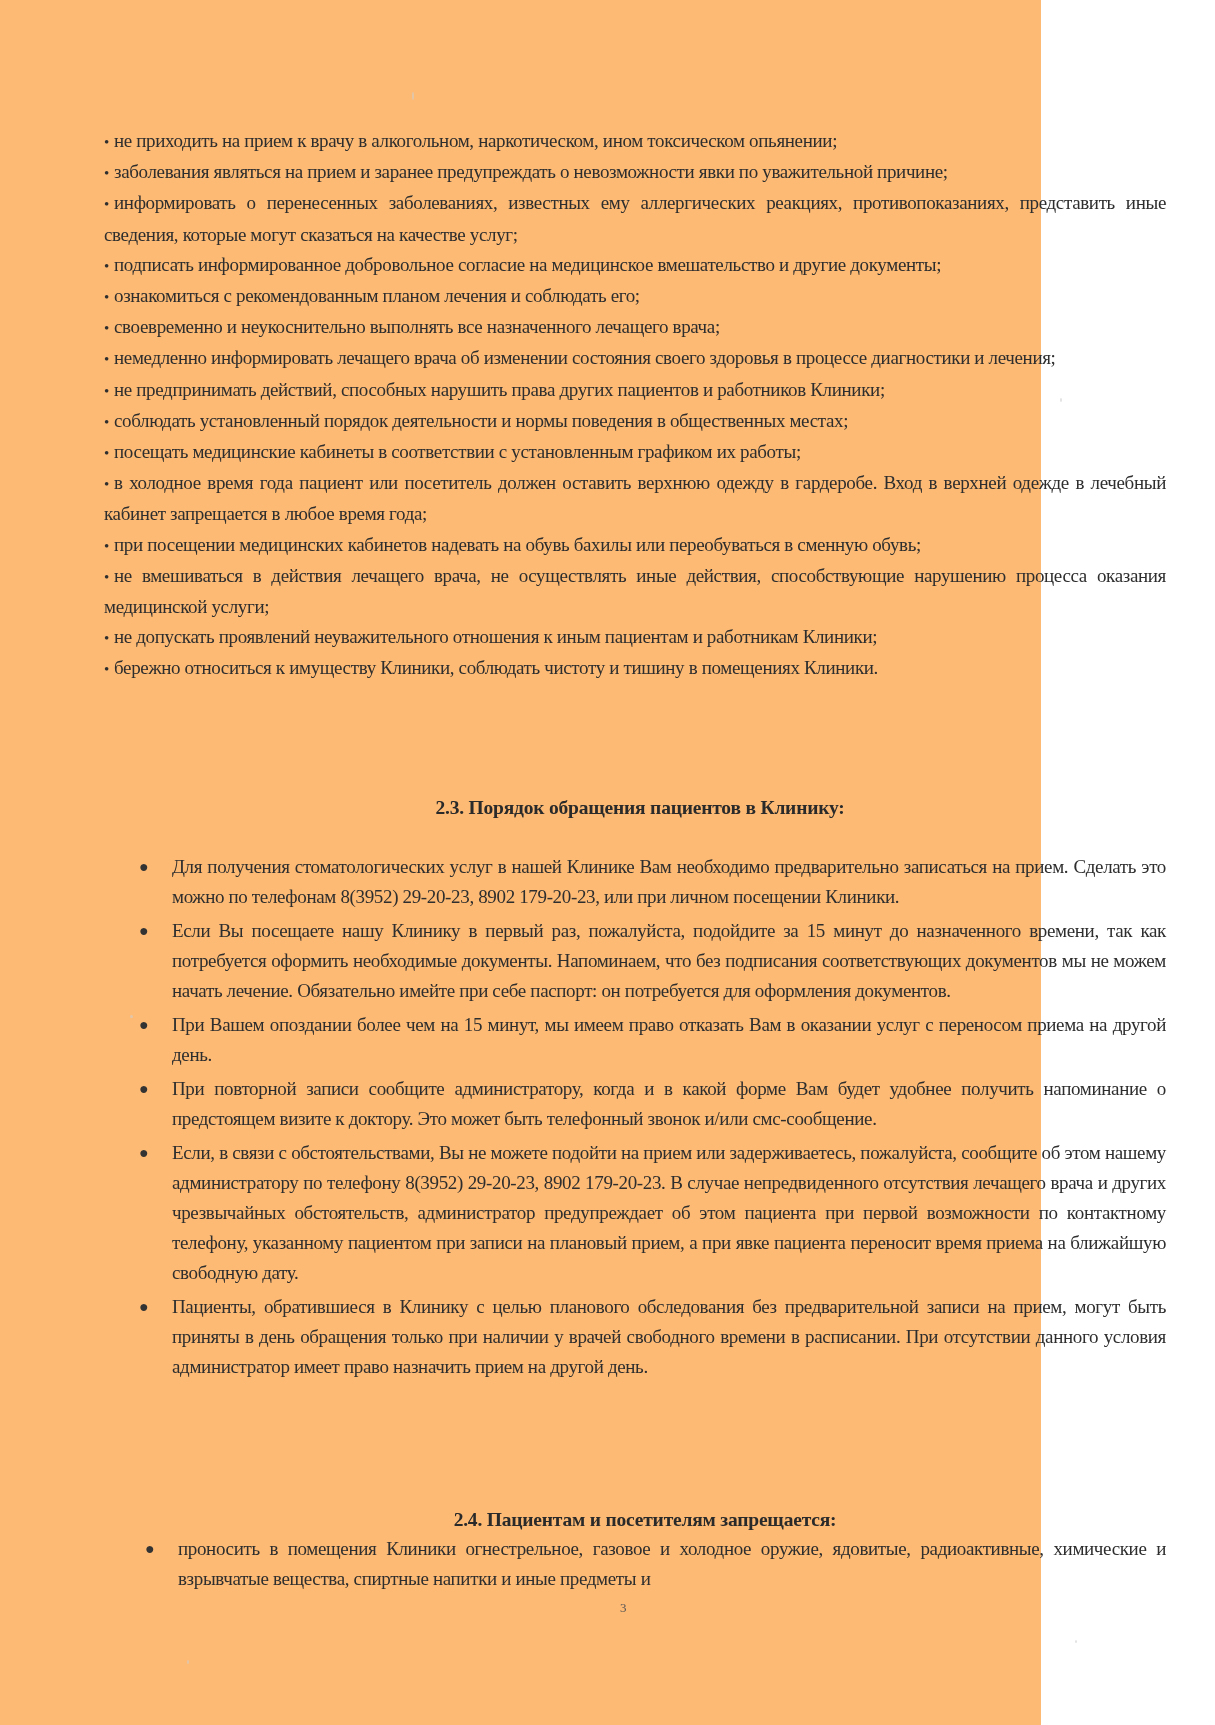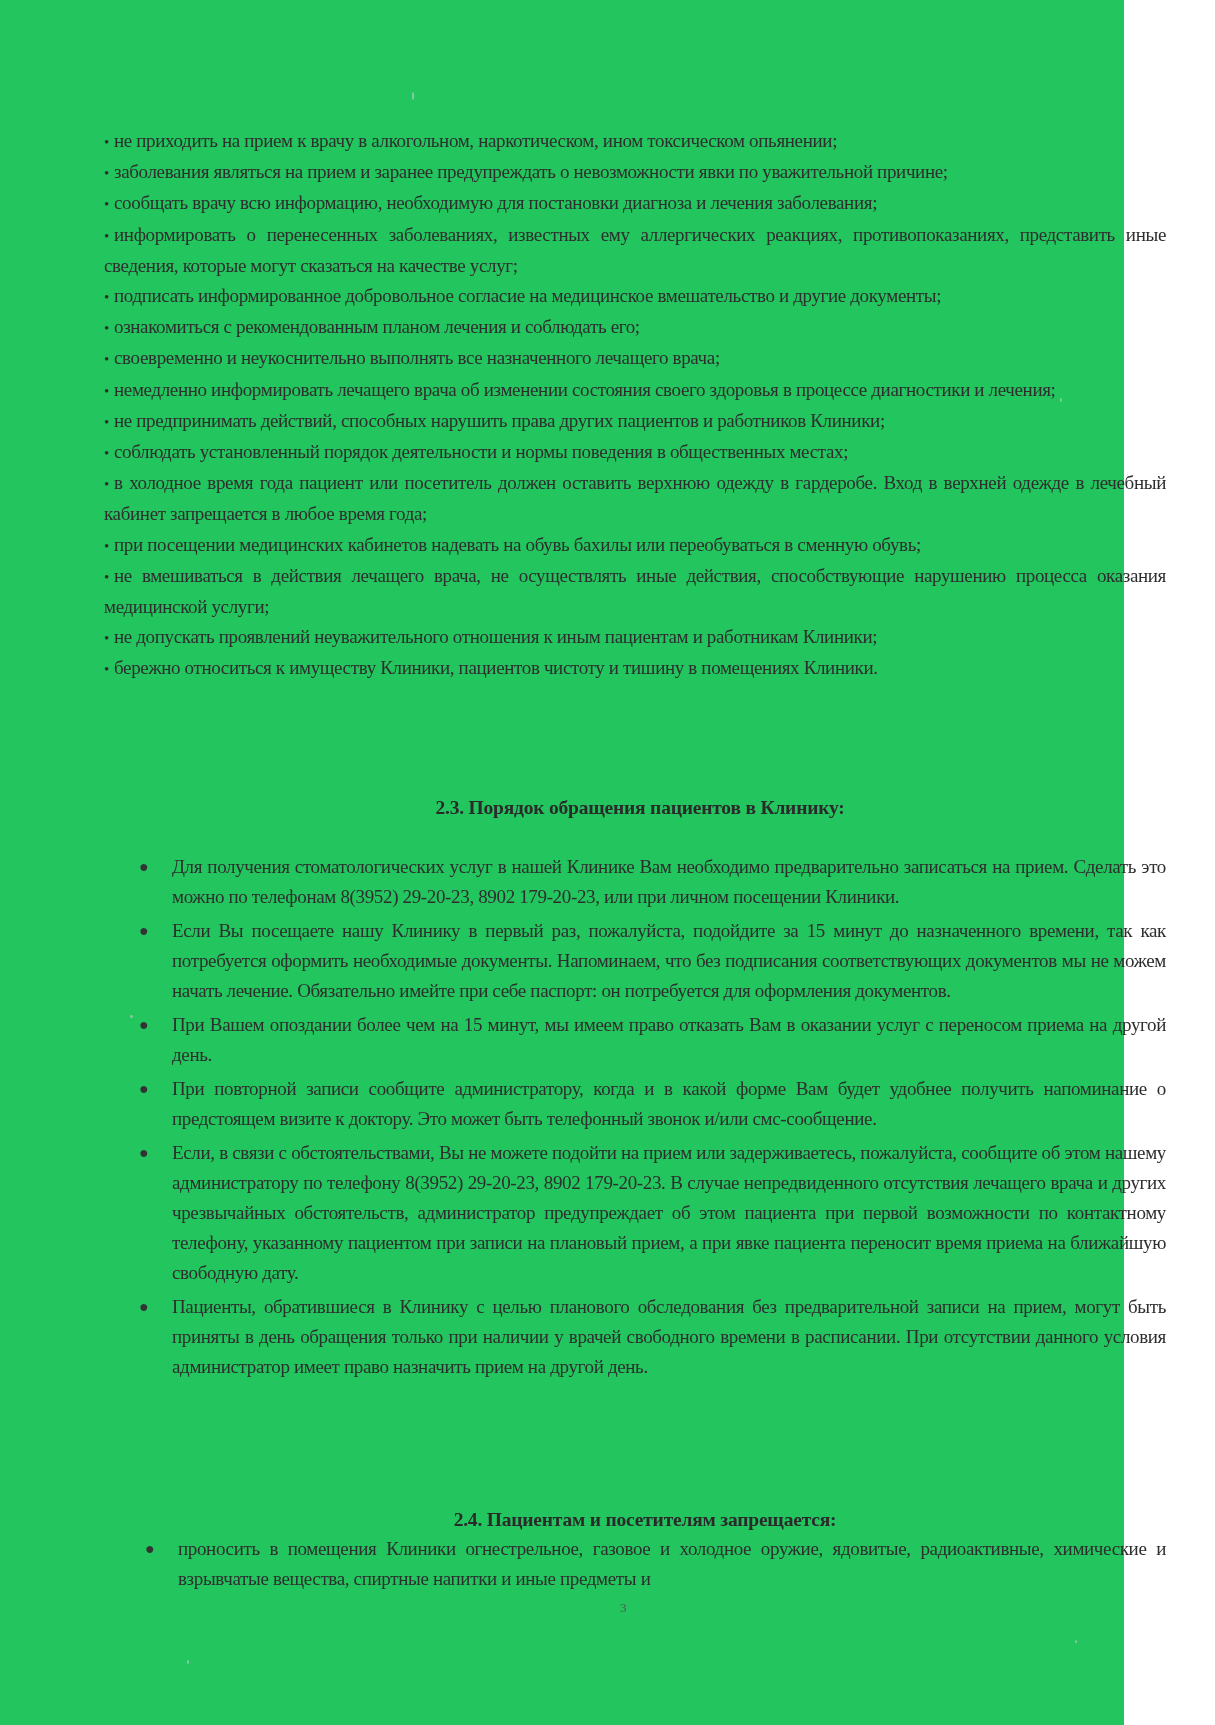--- a/index.html
+++ b/index.html
@@ -11,23 +11,23 @@
     width: 1215px;
     height: 1725px;
     position: relative;
     overflow: hidden;
     font-family: "Liberation Serif", "DejaVu Serif", serif;
     color: #2e2e2e;
   }
   .page {
     position: absolute;
     left: 0; top: 0;
-    width: 1124px;
+    width: 1041px;
     height: 1725px;
-    background: #22c55e;
+    background: #fdba74;
   }
   .speck {
     position: absolute;
     background: #cfcfcf;
     border-radius: 50%;
     opacity: 0.6;
   }
   .sec1 {
     position: absolute;
     left: 104px;
@@ -106,33 +106,33 @@
 
   <div class="speck" style="left:412px;top:92px;width:2px;height:8px;"></div>
   <div class="speck" style="left:1060px;top:398px;width:2px;height:4px;"></div>
   <div class="speck" style="left:130px;top:1015px;width:3px;height:3px;"></div>
   <div class="speck" style="left:1075px;top:1640px;width:2px;height:3px;"></div>
   <div class="speck" style="left:187px;top:1660px;width:2px;height:4px;"></div>
 
   <div class="sec1">
     <p><span class="dot">•</span><span>не приходить на прием к врачу в алкогольном, наркотическом, ином токсическом опьянении;</span></p>
     <p><span class="dot">•</span><span>заболевания являться на прием и заранее предупреждать о невозможности явки по уважительной причине;</span></p>
-    <p><span class="dot">•</span><span>сообщать врачу всю информацию, необходимую для постановки диагноза и лечения заболевания;</span></p>
     <p><span class="dot">•</span><span>информировать о перенесенных заболеваниях, известных ему аллергических реакциях, противопоказаниях, представить иные сведения, которые могут сказаться на качестве услуг;</span></p>
     <p><span class="dot">•</span><span>подписать информированное добровольное согласие на медицинское вмешательство и другие документы;</span></p>
     <p><span class="dot">•</span><span>ознакомиться с рекомендованным планом лечения и соблюдать его;</span></p>
     <p><span class="dot">•</span><span>своевременно и неукоснительно выполнять все назначенного лечащего врача;</span></p>
     <p><span class="dot">•</span><span>немедленно информировать лечащего врача об изменении состояния своего здоровья в процессе диагностики и лечения;</span></p>
     <p><span class="dot">•</span><span>не предпринимать действий, способных нарушить права других пациентов и работников Клиники;</span></p>
     <p><span class="dot">•</span><span>соблюдать установленный порядок деятельности   и нормы поведения в общественных местах;</span></p>
+    <p><span class="dot">•</span><span>посещать медицинские кабинеты в соответствии с установленным графиком их работы;</span></p>
     <p><span class="dot">•</span><span>в холодное время года пациент или посетитель должен оставить верхнюю одежду в гардеробе. Вход в верхней одежде в лечебный кабинет запрещается в любое время года;</span></p>
     <p><span class="dot">•</span><span>при посещении медицинских кабинетов надевать на обувь бахилы или переобуваться в сменную обувь;</span></p>
     <p><span class="dot">•</span><span>не вмешиваться в действия лечащего врача, не осуществлять иные действия, способствующие нарушению процесса оказания медицинской услуги;</span></p>
     <p><span class="dot">•</span><span>не допускать проявлений неуважительного отношения к иным пациентам и работникам Клиники;</span></p>
-    <p><span class="dot">•</span><span>бережно относиться к имуществу Клиники, пациентов чистоту и тишину в помещениях Клиники.</span></p>
+    <p><span class="dot">•</span><span>бережно относиться к имуществу Клиники, соблюдать чистоту и тишину в помещениях Клиники.</span></p>
   </div>
 
   <div class="heading h23">2.3. Порядок обращения пациентов в Клинику:</div>
 
   <ul class="list list23">
     <li><span class="bullet">●</span><span>Для получения стоматологических услуг в нашей Клинике Вам необходимо предварительно записаться на прием. Сделать это можно по телефонам 8(3952) 29-20-23,        8902 179-20-23, или при личном посещении Клиники.</span></li>
     <li><span class="bullet">●</span><span>Если Вы посещаете нашу Клинику в первый раз, пожалуйста, подойдите за 15 минут до назначенного времени, так как потребуется оформить необходимые документы. Напоминаем, что без подписания соответствующих документов мы не можем начать лечение. Обязательно имейте при себе паспорт: он потребуется для оформления документов.</span></li>
     <li><span class="bullet">●</span><span>При Вашем опоздании более чем на 15 минут,  мы имеем право отказать Вам в оказании услуг с переносом приема на другой день.</span></li>
     <li><span class="bullet">●</span><span>При повторной записи сообщите администратору, когда и в какой форме Вам будет удобнее получить напоминание о предстоящем визите к доктору. Это может быть телефонный звонок и/или смс-сообщение.</span></li>
     <li><span class="bullet">●</span><span>Если, в связи с обстоятельствами, Вы не можете подойти на прием или задерживаетесь, пожалуйста, сообщите об этом нашему администратору по телефону 8(3952) 29-20-23, 8902 179-20-23. В случае непредвиденного отсутствия лечащего врача и других чрезвычайных обстоятельств, администратор предупреждает об этом пациента при первой возможности по контактному телефону, указанному пациентом при записи на плановый прием, а при явке пациента переносит время приема на ближайшую свободную дату.</span></li>

